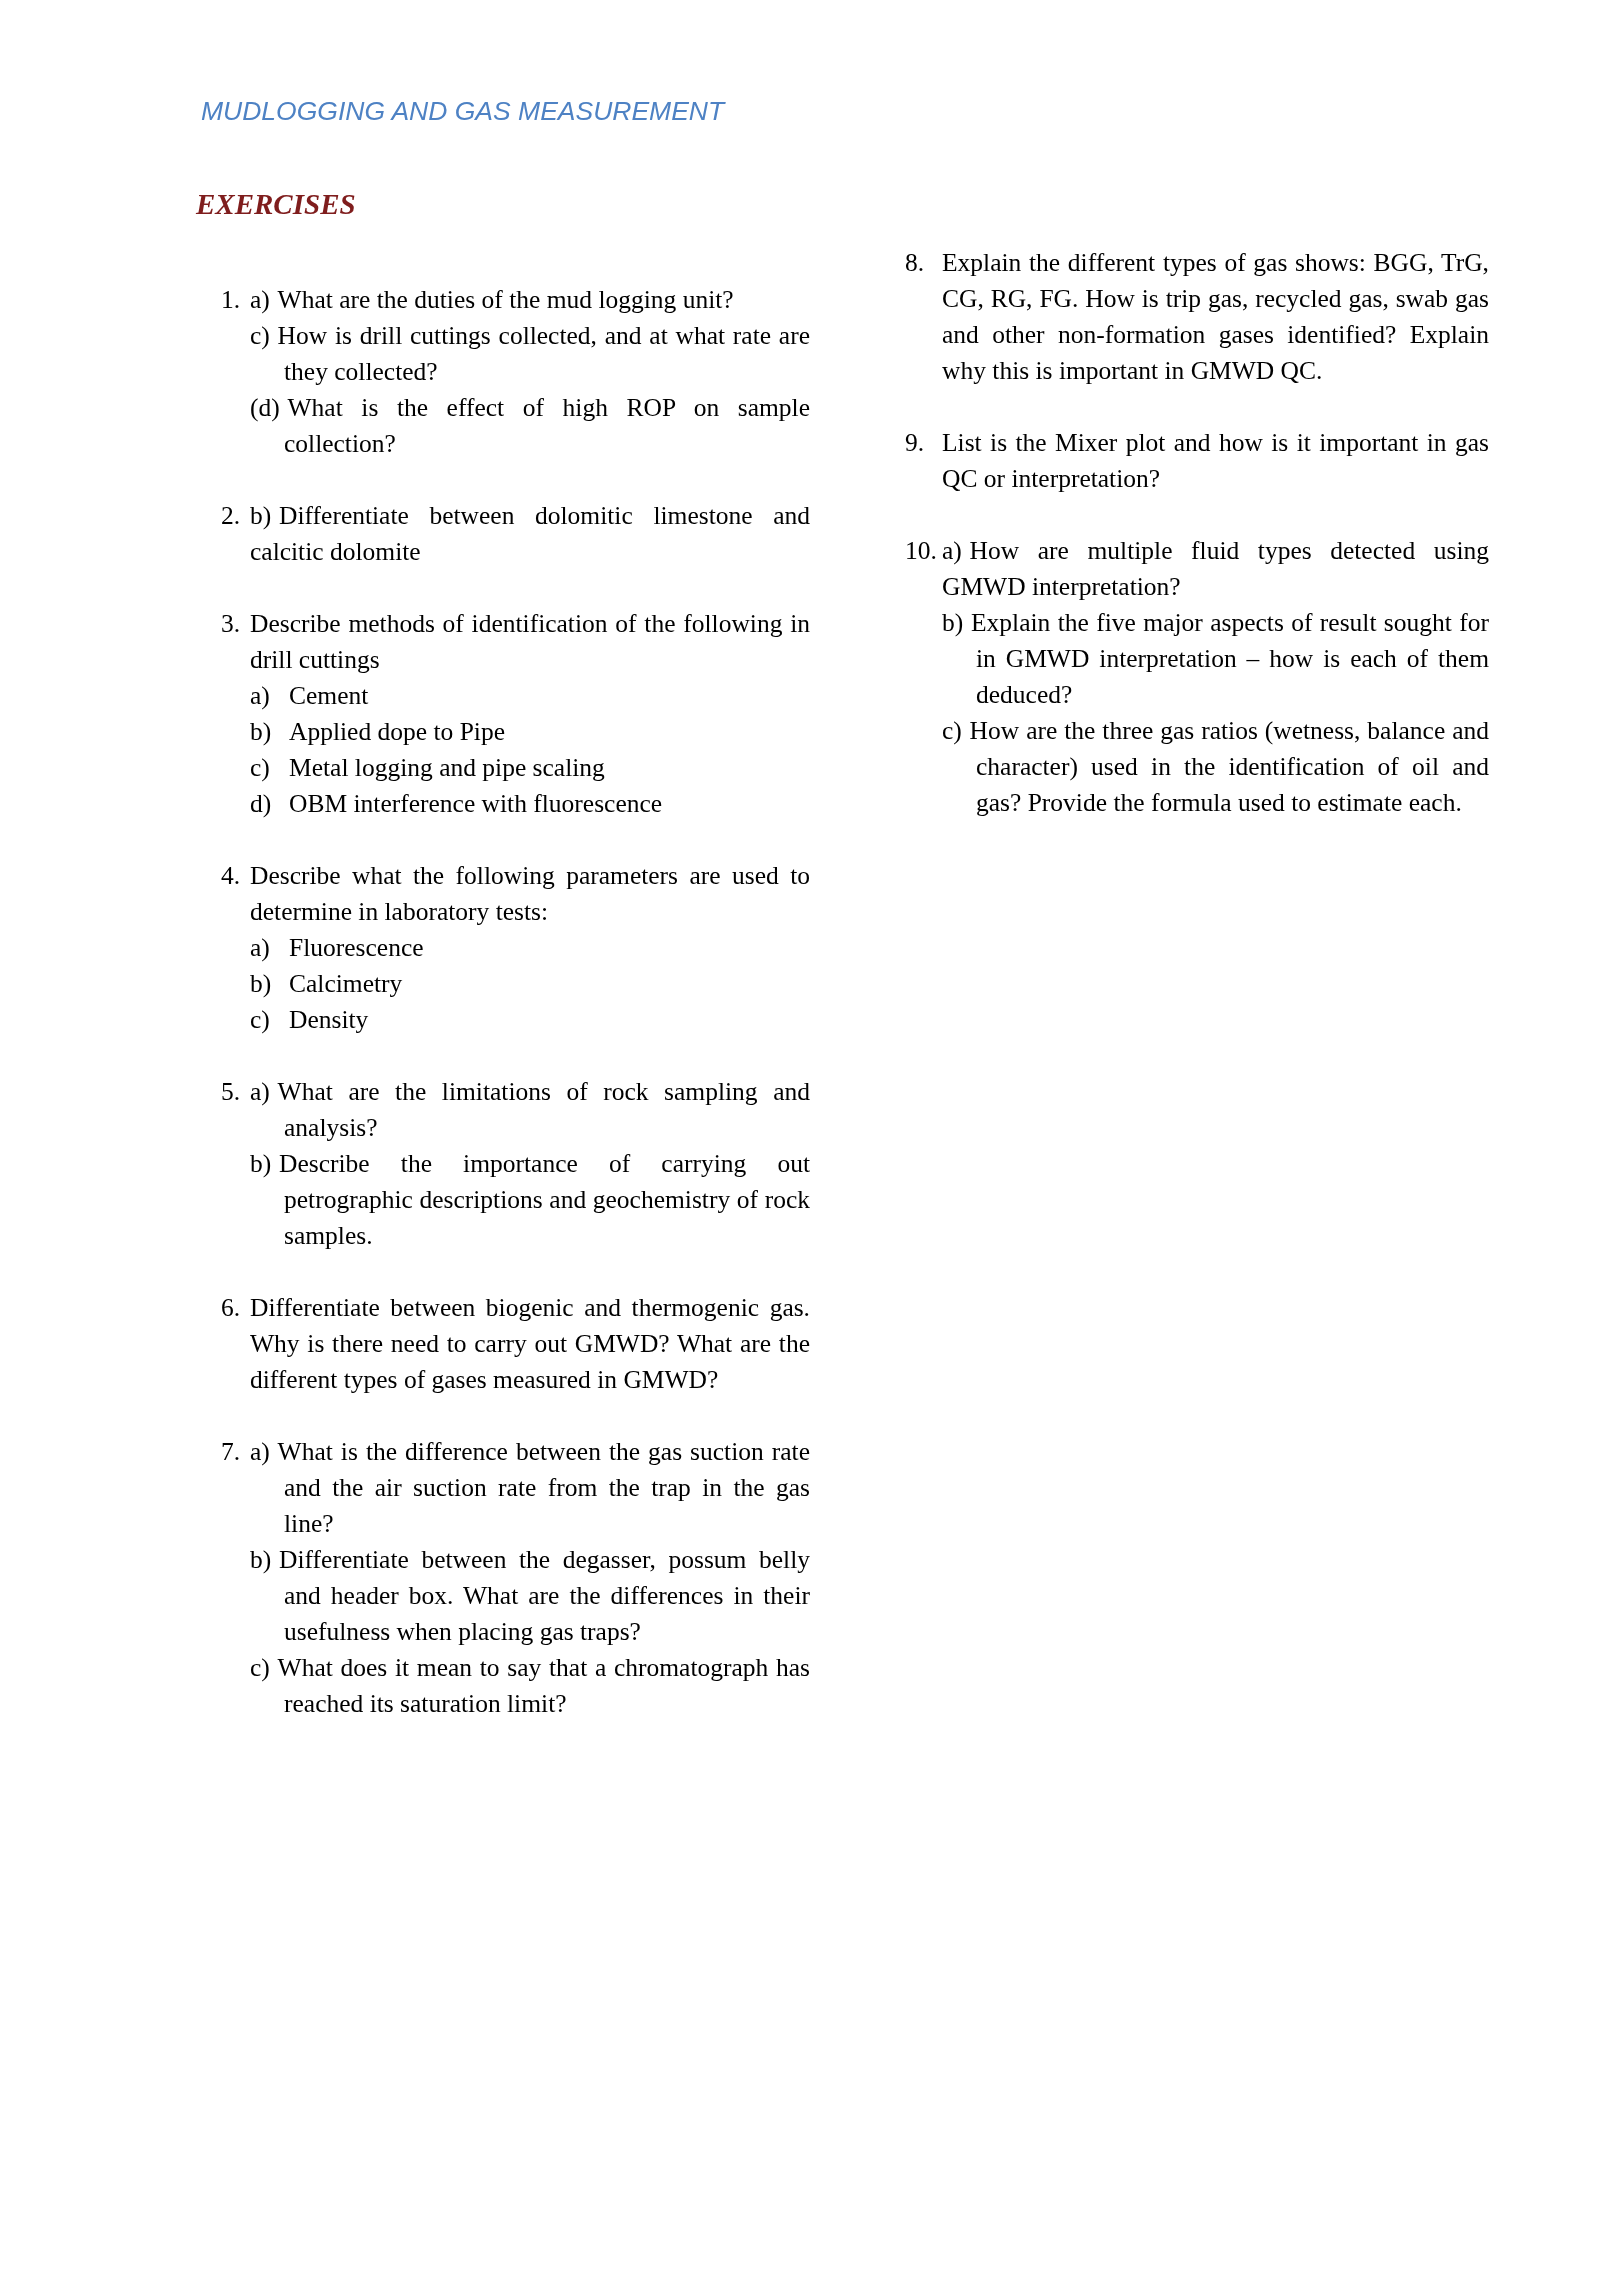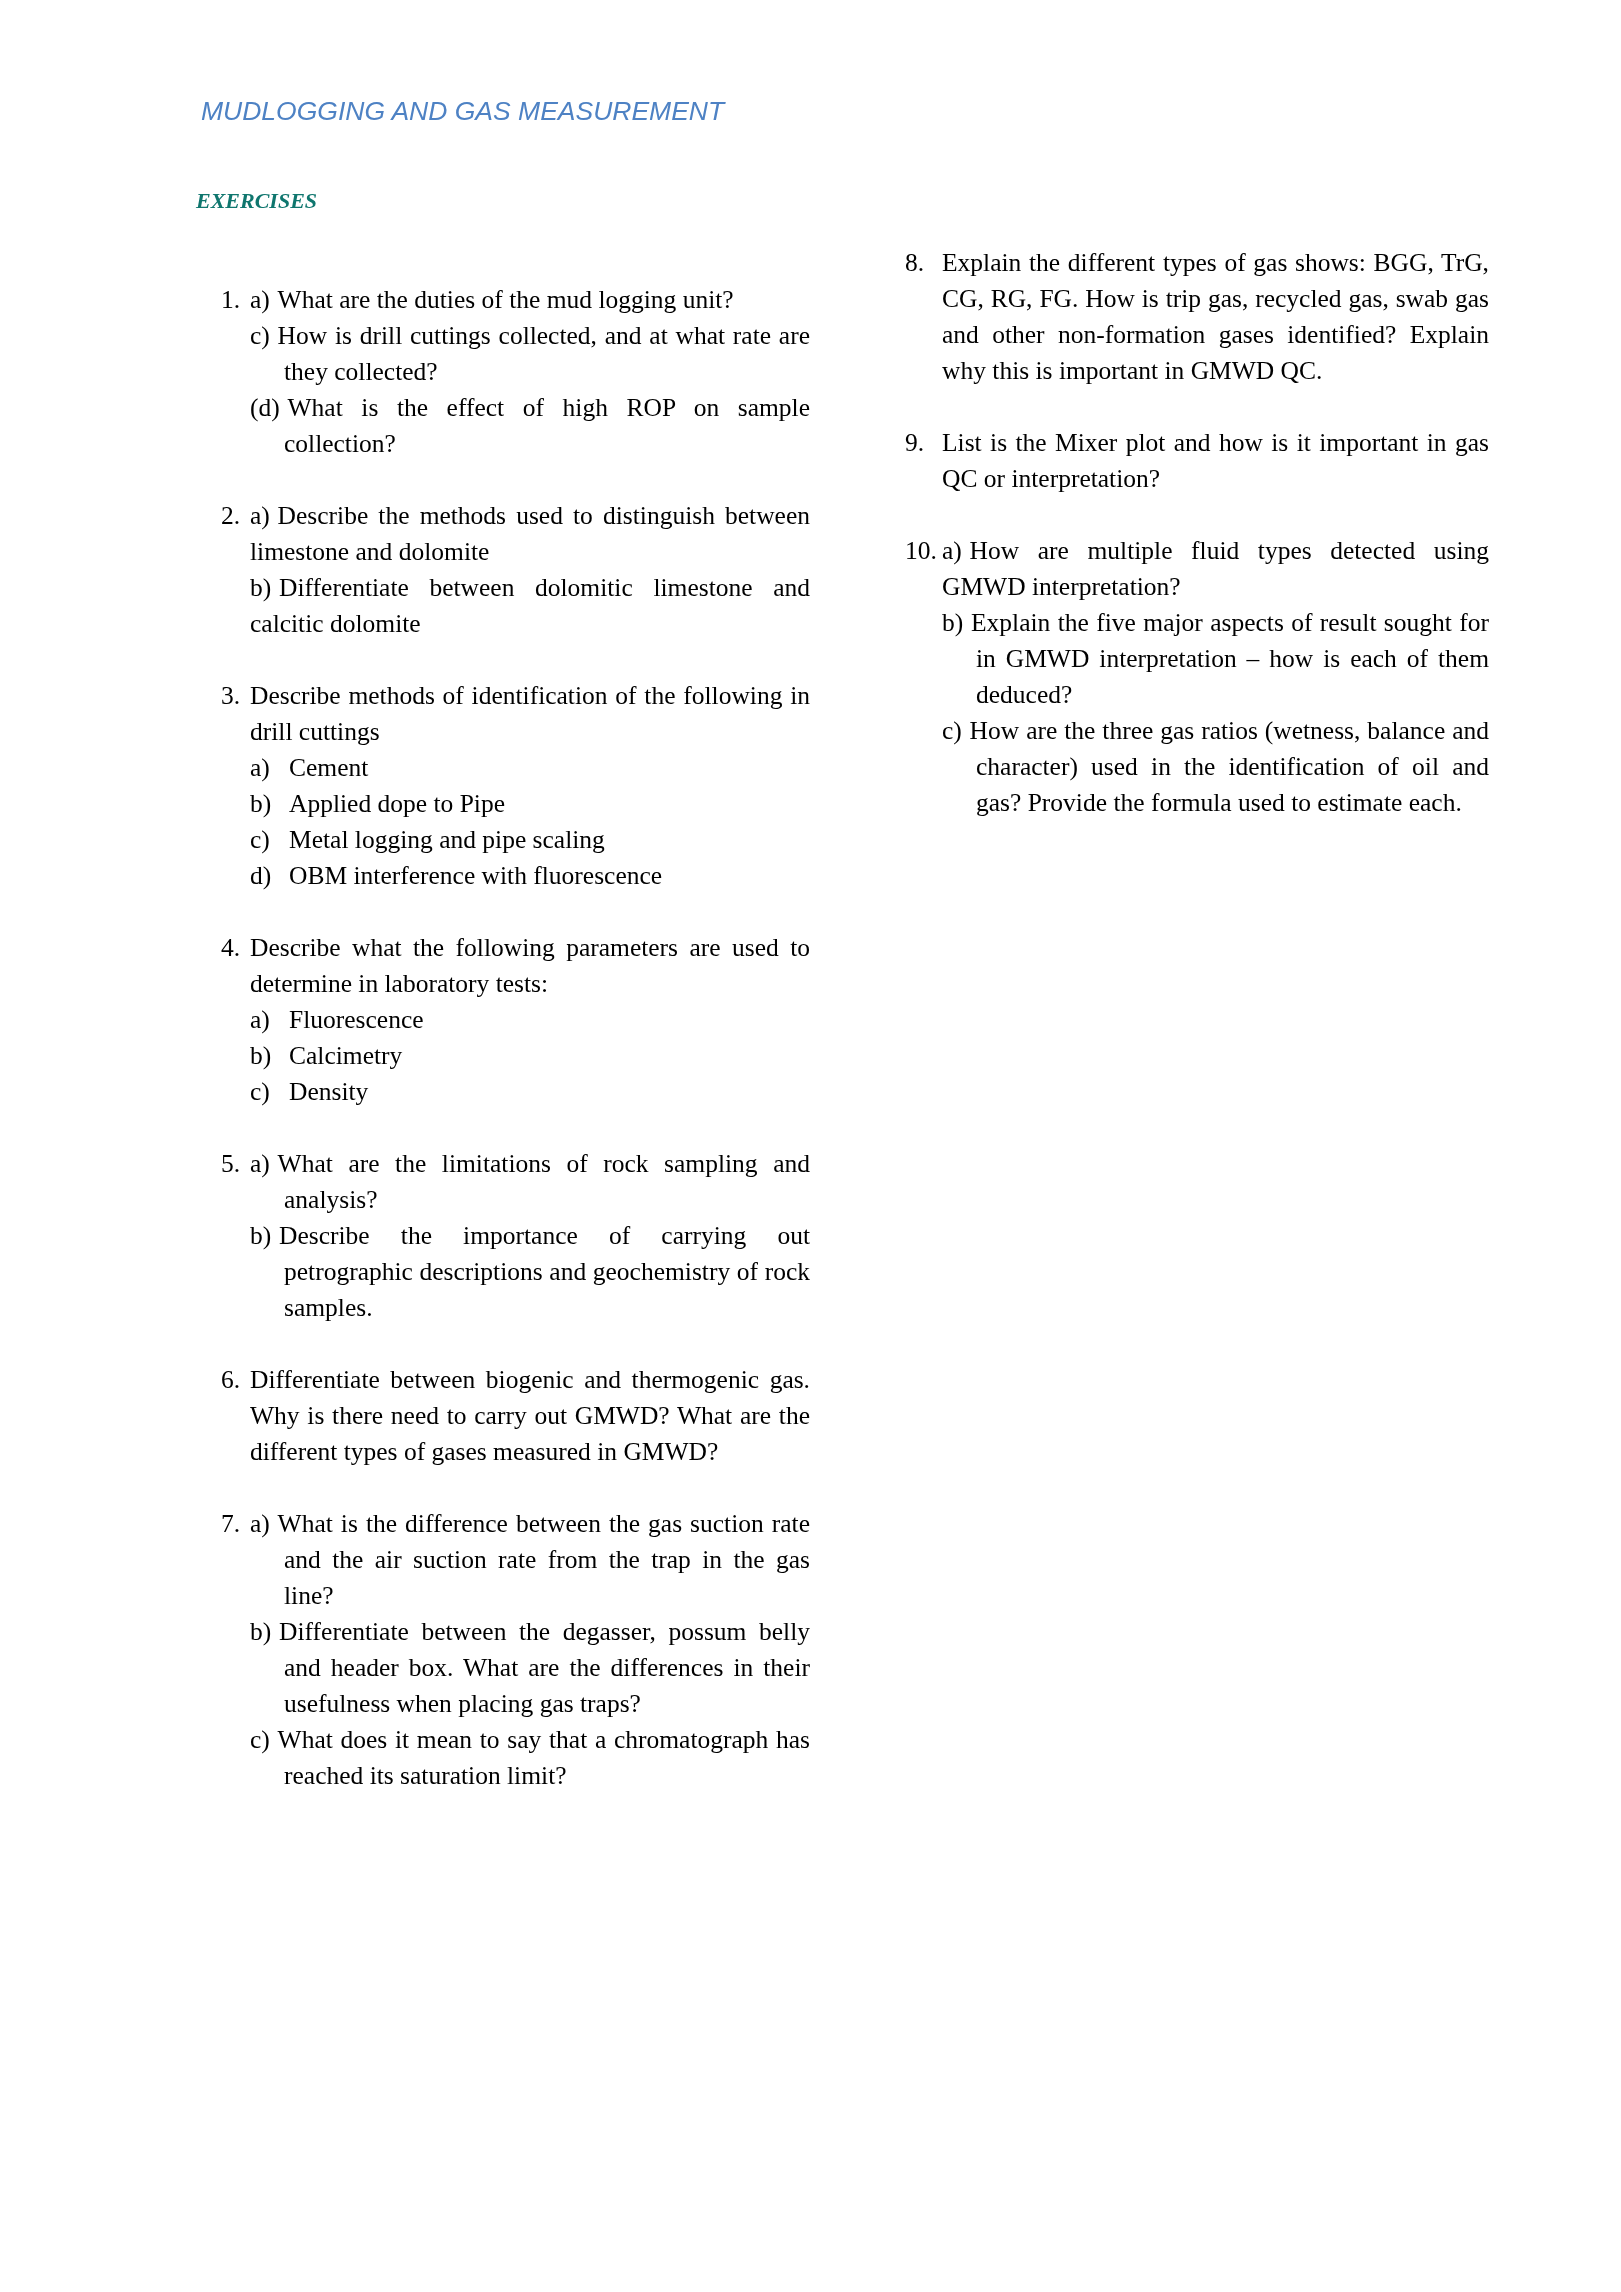--- a/index.html
+++ b/index.html
@@ -8,21 +8,21 @@
     font-family:"Liberation Serif", serif; color:#000000; overflow:hidden;
   }
   .doc-header {
     position:absolute; left:201px; top:96px;
     font-family:"Liberation Sans", sans-serif; font-style:italic;
     font-size:26.5px; color:#4e82c4; white-space:nowrap;
   }
   .section-title {
     position:absolute; left:196px; top:188px;
     font-family:"Liberation Serif", serif; font-weight:bold; font-style:italic;
-    font-size:22px; color:#0f766e; white-space:nowrap;
+    font-size:29px; color:#7f1d1d; white-space:nowrap;
   }
   .col { position:absolute; font-size:25.5px; line-height:36px; }
   .col-left  { left:221px; top:282px; width:589px; }
   .col-right { left:905px; top:245px; width:584px; }
   .q { display:flex; margin-bottom:36px; }
   .qnum { flex:0 0 29px; }
   .col-right .qnum { flex:0 0 37px; }
   .qbody { flex:1 1 auto; min-width:0; }
   .qbody p { margin:0; }
   .lead, .part { text-align:justify; }
@@ -48,21 +48,20 @@
       <div class="qbody">
         <p class="part hang"><span class="plabel">a)</span><span class="ptext">What are the duties of the mud logging unit?</span></p>
         <p class="part hang"><span class="plabel">c)</span><span class="ptext">How is drill cuttings collected, and at what rate are they collected?</span></p>
         <p class="part hang"><span class="plabel">(d)</span><span class="ptext">What is the effect of high ROP on sample collection?</span></p>
       </div>
     </div>
 
     <div class="q">
       <div class="qnum">2.</div>
       <div class="qbody">
-        <p class="part flush"><span class="plabel">a)</span><span class="ptext">Describe the methods used to distinguish between limestone and dolomite</span></p>
         <p class="part flush"><span class="plabel">b)</span><span class="ptext">Differentiate between dolomitic limestone and calcitic dolomite</span></p>
       </div>
     </div>
 
     <div class="q">
       <div class="qnum">3.</div>
       <div class="qbody">
         <p class="lead">Describe methods of identification of the following in drill cuttings</p>
         <div class="li">
             <span class="lilabel">a)</span>

